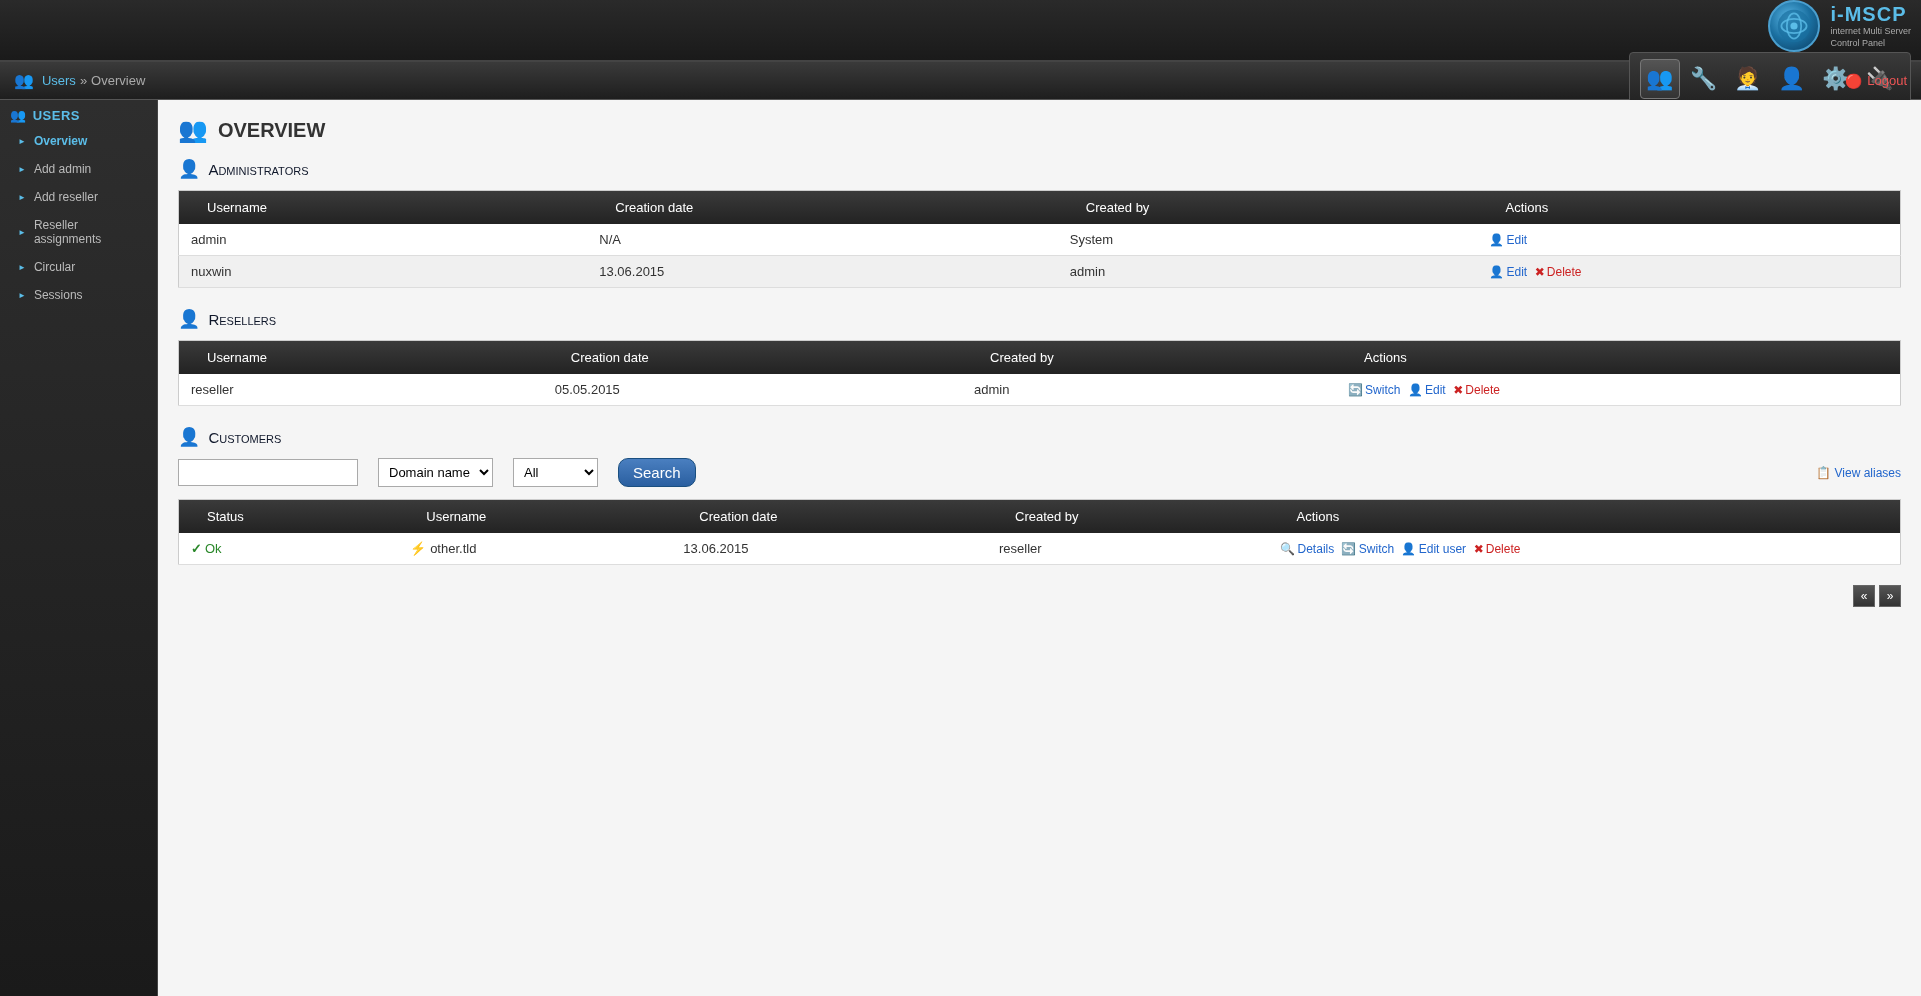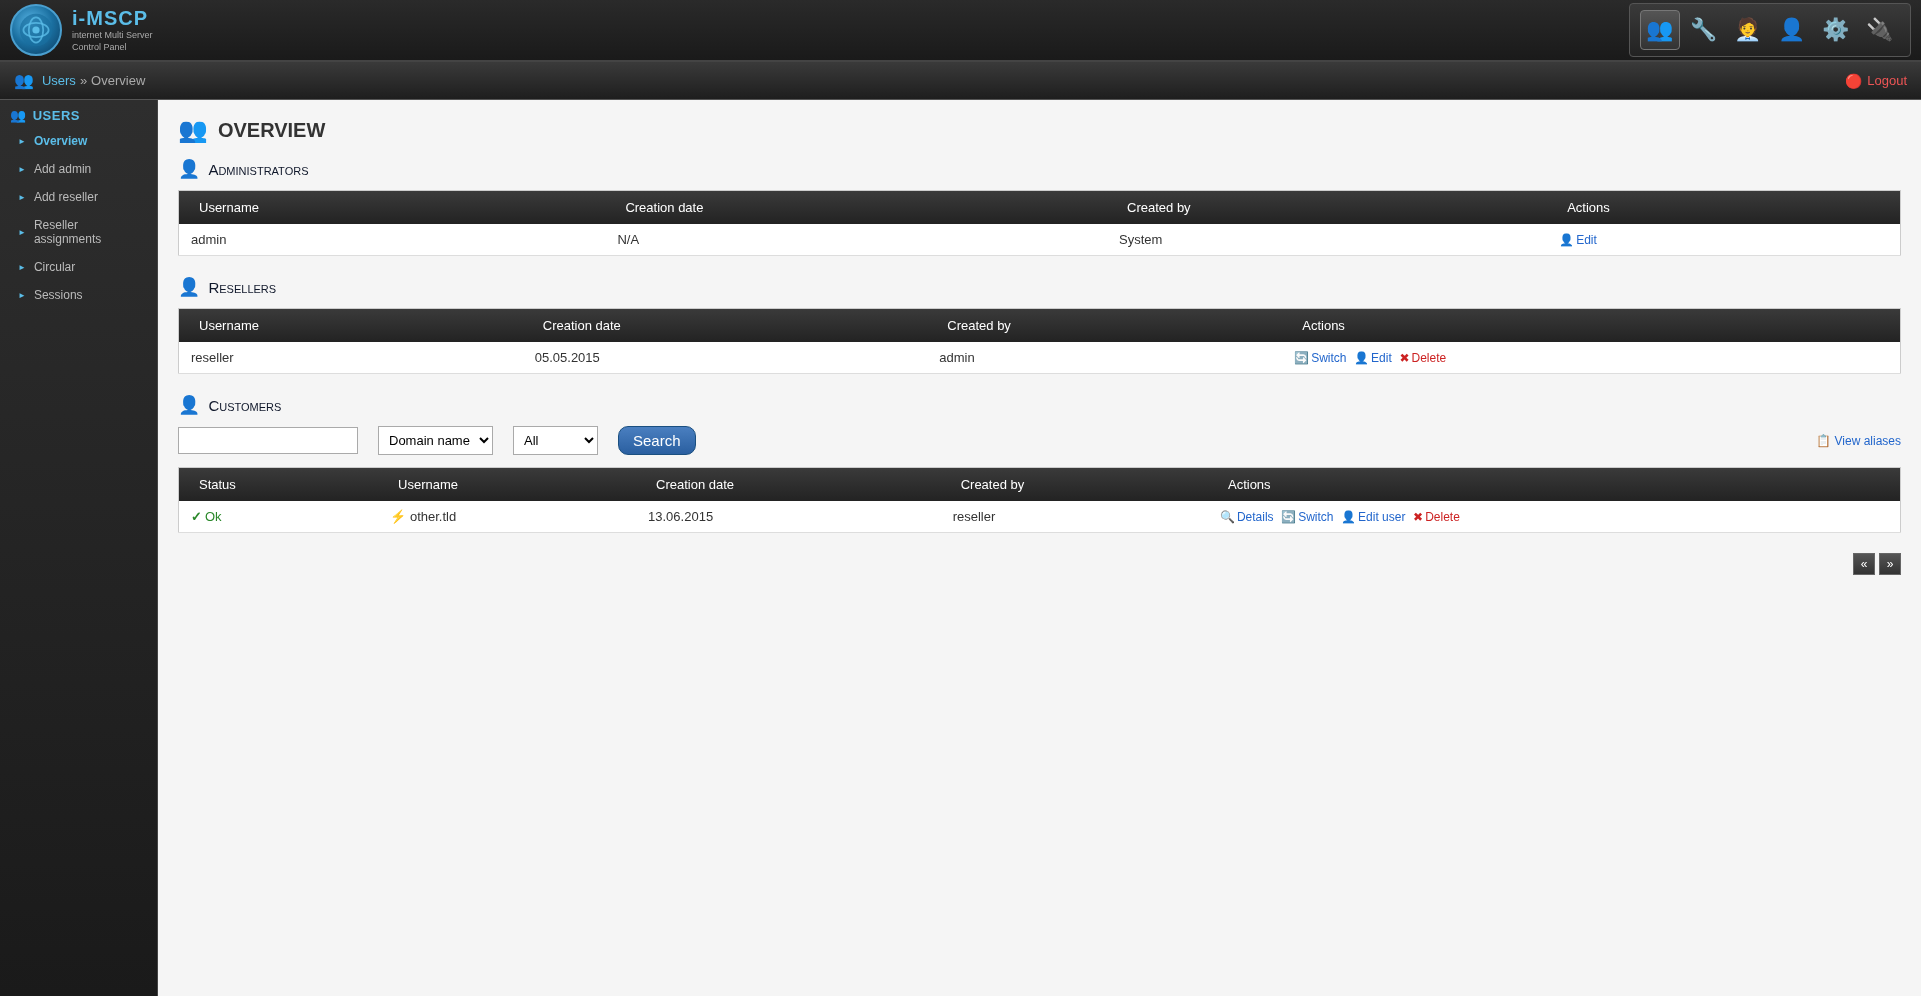--- a/index.html
+++ b/index.html
@@ -3,24 +3,25 @@
   <meta charset="utf-8">
   <style>
     * { margin: 0; padding: 0; box-sizing: border-box; }
     body { font-family: Arial, sans-serif; font-size: 13px; background: #fff; color: #333; width: 1921px; min-height: 996px; }
 
     
     .top-bar {
       background: linear-gradient(to bottom, #2a2a2a, #1a1a1a);
       height: 62px;
       display: flex;
-      align-items: center;
+      align-items: flex-end;
       justify-content: space-between;
       padding: 0 10px;
       border-bottom: 2px solid #444;
+      flex-direction: column;
     }
     .logo-area {
       display: flex;
       align-items: center;
       gap: 10px;
     }
     .logo-circle {
       width: 52px;
       height: 52px;
       border-radius: 50%;
@@ -172,21 +173,21 @@
       width: 100%;
       border-collapse: collapse;
       margin-bottom: 20px;
       border: 1px solid #ccc;
     }
     .data-table thead tr {
       background: linear-gradient(to bottom, #3a3a3a, #222);
       color: #fff;
     }
     .data-table thead th {
-      padding: 9px 20px;
+      padding: 9px 28px;
       text-align: left;
       font-size: 13px;
       font-weight: normal;
     }
     .data-table tbody tr { background: #fff; }
     .data-table tbody tr:nth-child(even) { background: #f0f0f0; }
     .data-table tbody td {
       padding: 8px 12px;
       border-bottom: 1px solid #ddd;
       font-size: 13px;
@@ -360,20 +361,35 @@
       </thead>
       <tbody>
         <tr>
           <td>admin</td>
           <td>N/A</td>
           <td>System</td>
           <td>
             <a class="action-link">
               <span>👤</span>
               <span>Edit</span>
+            </a>
+          </td>
+        </tr>
+        <tr>
+          <td>nuxwin</td>
+          <td>13.06.2015</td>
+          <td>admin</td>
+          <td>
+            <a class="action-link">
+              <span>👤</span>
+              <span>Edit</span>
+            </a>
+            <a class="action-link delete">
+              <span>✖</span>
+              <span>Delete</span>
             </a>
           </td>
         </tr>
       </tbody>
     </table>
 
     <div class="section-header">
       <span class="section-header-icon">👤</span>
       <span class="section-title">Resellers</span>
     </div>

